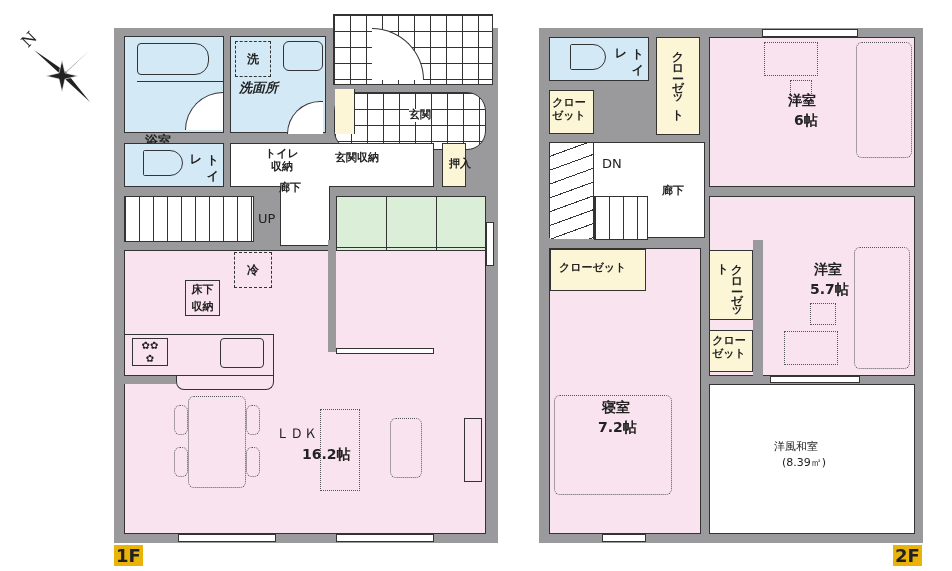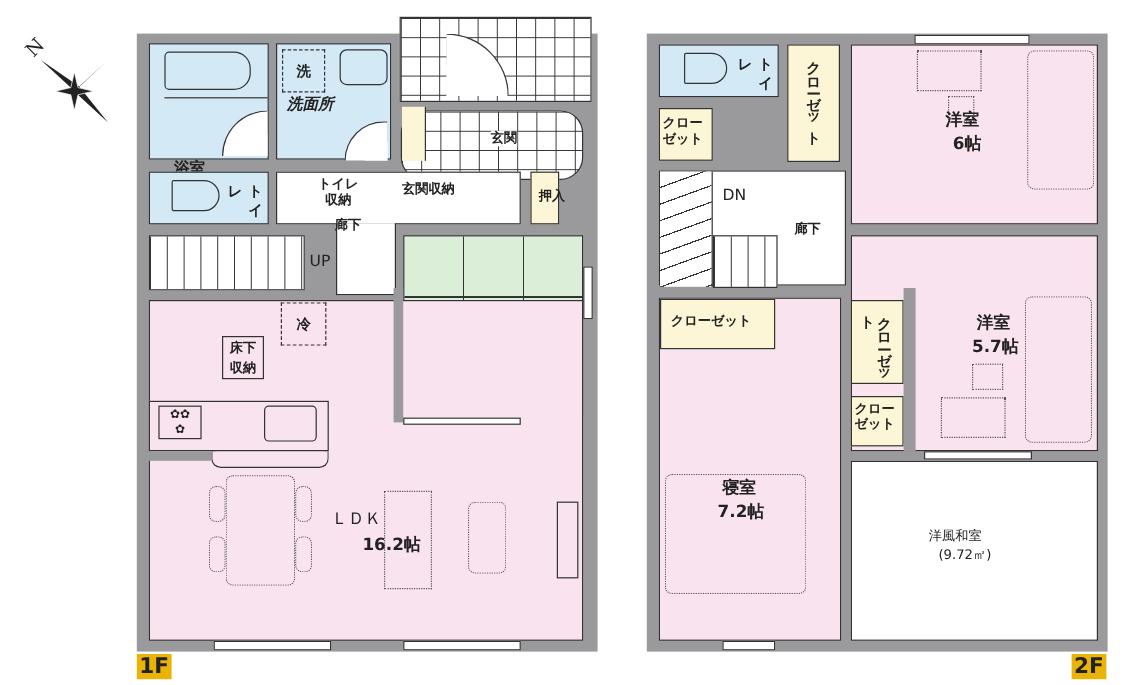--- a/index.html
+++ b/index.html
@@ -176,21 +176,21 @@
     <div class="room cream" style="left:0;top:0;width:96px;height:42px;">
       <span class="label lbl-sm" style="left:8px;top:12px;">クローゼット</span>
     </div>
     <div class="dotted" style="left:4px;top:146px;width:118px;height:100px;"></div>
     <span class="label lbl-big" style="left:52px;top:150px;">寝室</span>
     <span class="label lbl-big" style="left:48px;top:170px;">7.2帖</span>
   </div>
 
   <div class="room white" style="left:709px;top:384px;width:206px;height:150px;">
     <span class="label lbl-sm" style="left:64px;top:56px;font-weight:normal;">洋風和室</span>
-    <span class="label lbl-sm" style="left:72px;top:72px;font-weight:normal;">(9.72㎡)</span>
+    <span class="label lbl-sm" style="left:72px;top:72px;font-weight:normal;">(8.39㎡)</span>
   </div>
 
   <div class="win" style="left:762px;top:29px;width:96px;height:8px;"></div>
   <div class="win" style="left:602px;top:534px;width:44px;height:8px;"></div>
   <div class="win" style="left:770px;top:376px;width:90px;height:7px;"></div>
 
   <span class="floor-tag" style="left:893px;top:545px;">2F</span>
 </div>
 
 </body></html>

